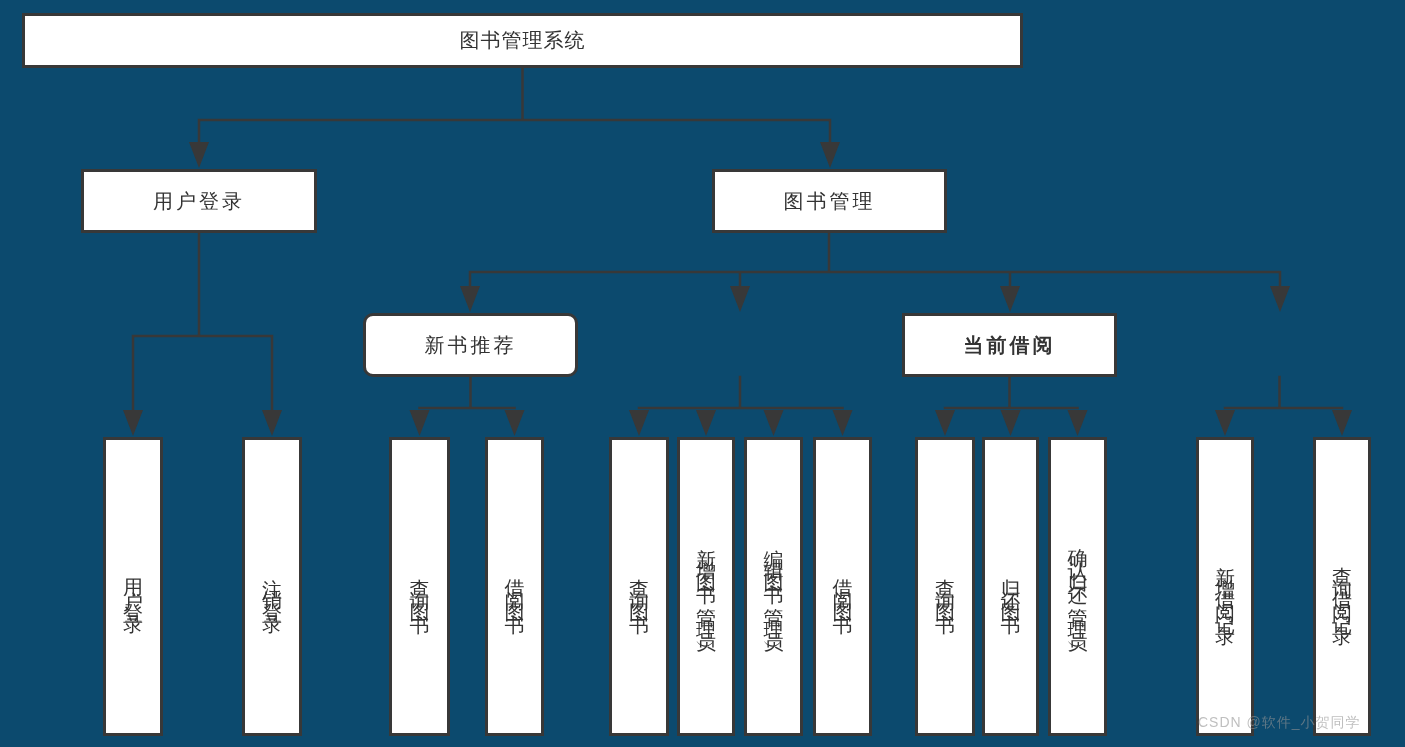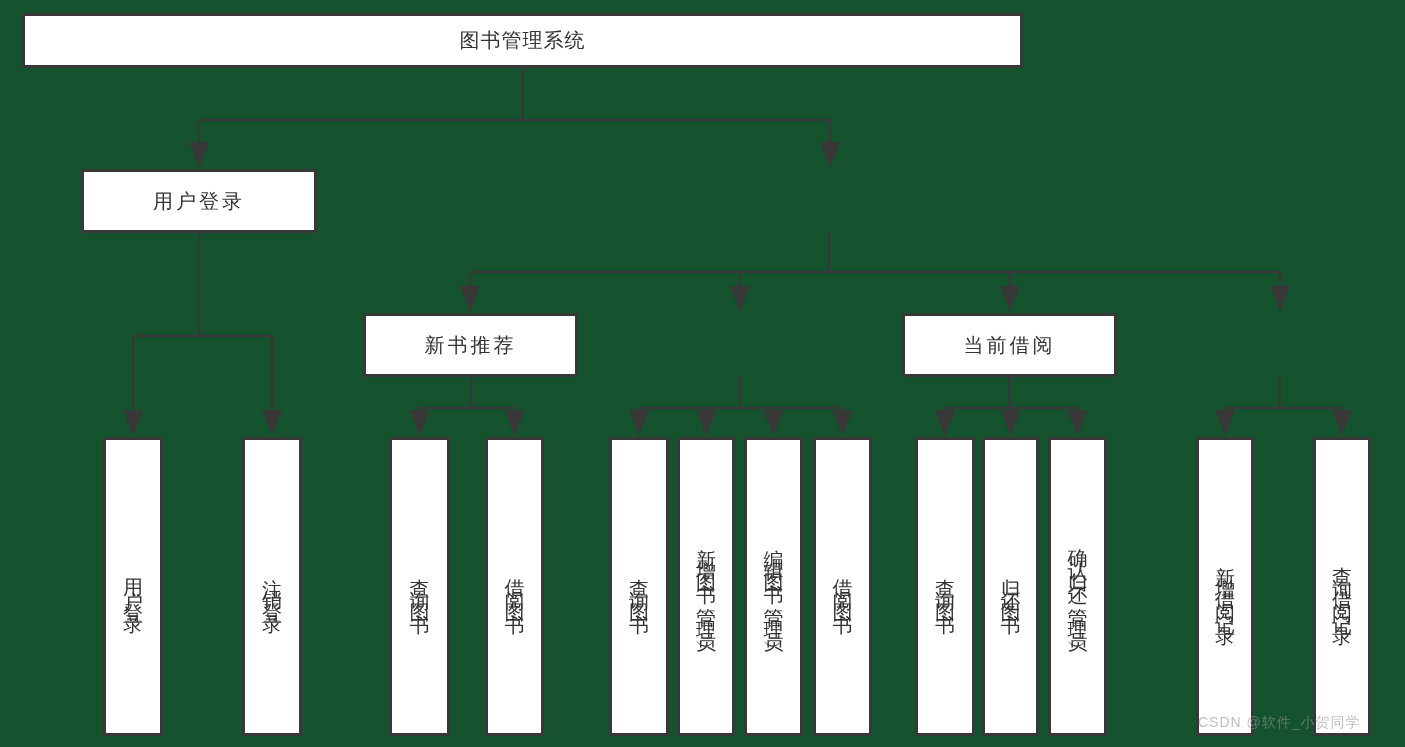--- a/index.html
+++ b/index.html
@@ -1,17 +1,17 @@
 <!DOCTYPE html>
 <html><head>
 <meta charset="utf-8">
 <style>
   html,body { margin:0; padding:0; background:#ffffff; }
   .stage {
-    position:relative; width:1405px; height:747px; background:#14532d;
+    position:relative; width:1405px; height:747px; background:#0c4a6e;
     font-family:"Liberation Sans","DejaVu Sans",sans-serif; overflow:hidden;
   }
   svg.connectors { position:absolute; left:0; top:0; }
   .box {
     position:absolute; box-sizing:border-box;
     border:3px solid #383838; background:#ffffff;
     display:flex; align-items:center; justify-content:center;
     color:#333333;
   }
   .box.h span { font-size:20px; letter-spacing:3px; white-space:nowrap; }
@@ -72,25 +72,28 @@
     </g>
   </svg>
 
   <div class="box h root" style="left:22px; top:13px; width:1001px; height:55px;">
     <span>图书管理系统</span>
   </div>
 
   <div class="box h" style="left:81px; top:169px; width:236px; height:64px;">
     <span>用户登录</span>
   </div>
+  <div class="box h" style="left:712px; top:169px; width:235px; height:64px;">
+    <span>图书管理</span>
+  </div>
 
-  <div class="box h" style="left:363px; top:313px; width:215px; height:64px;">
+  <div class="box h" style="left:363px; top:313px; width:215px; height:64px;border-radius:10px;">
     <span>新书推荐</span>
   </div>
-  <div class="box h" style="left:902px; top:313px; width:215px; height:64px;">
+  <div class="box h" style="left:902px; top:313px; width:215px; height:64px;font-weight:bold;">
     <span>当前借阅</span>
   </div>
 
   <div class="box v" style="left:103px; top:437px; width:60px; height:299px;">
     <span>用户登录</span>
   </div>
   <div class="box v" style="left:242px; top:437px; width:60px; height:299px;">
     <span>注销登录</span>
   </div>
 

